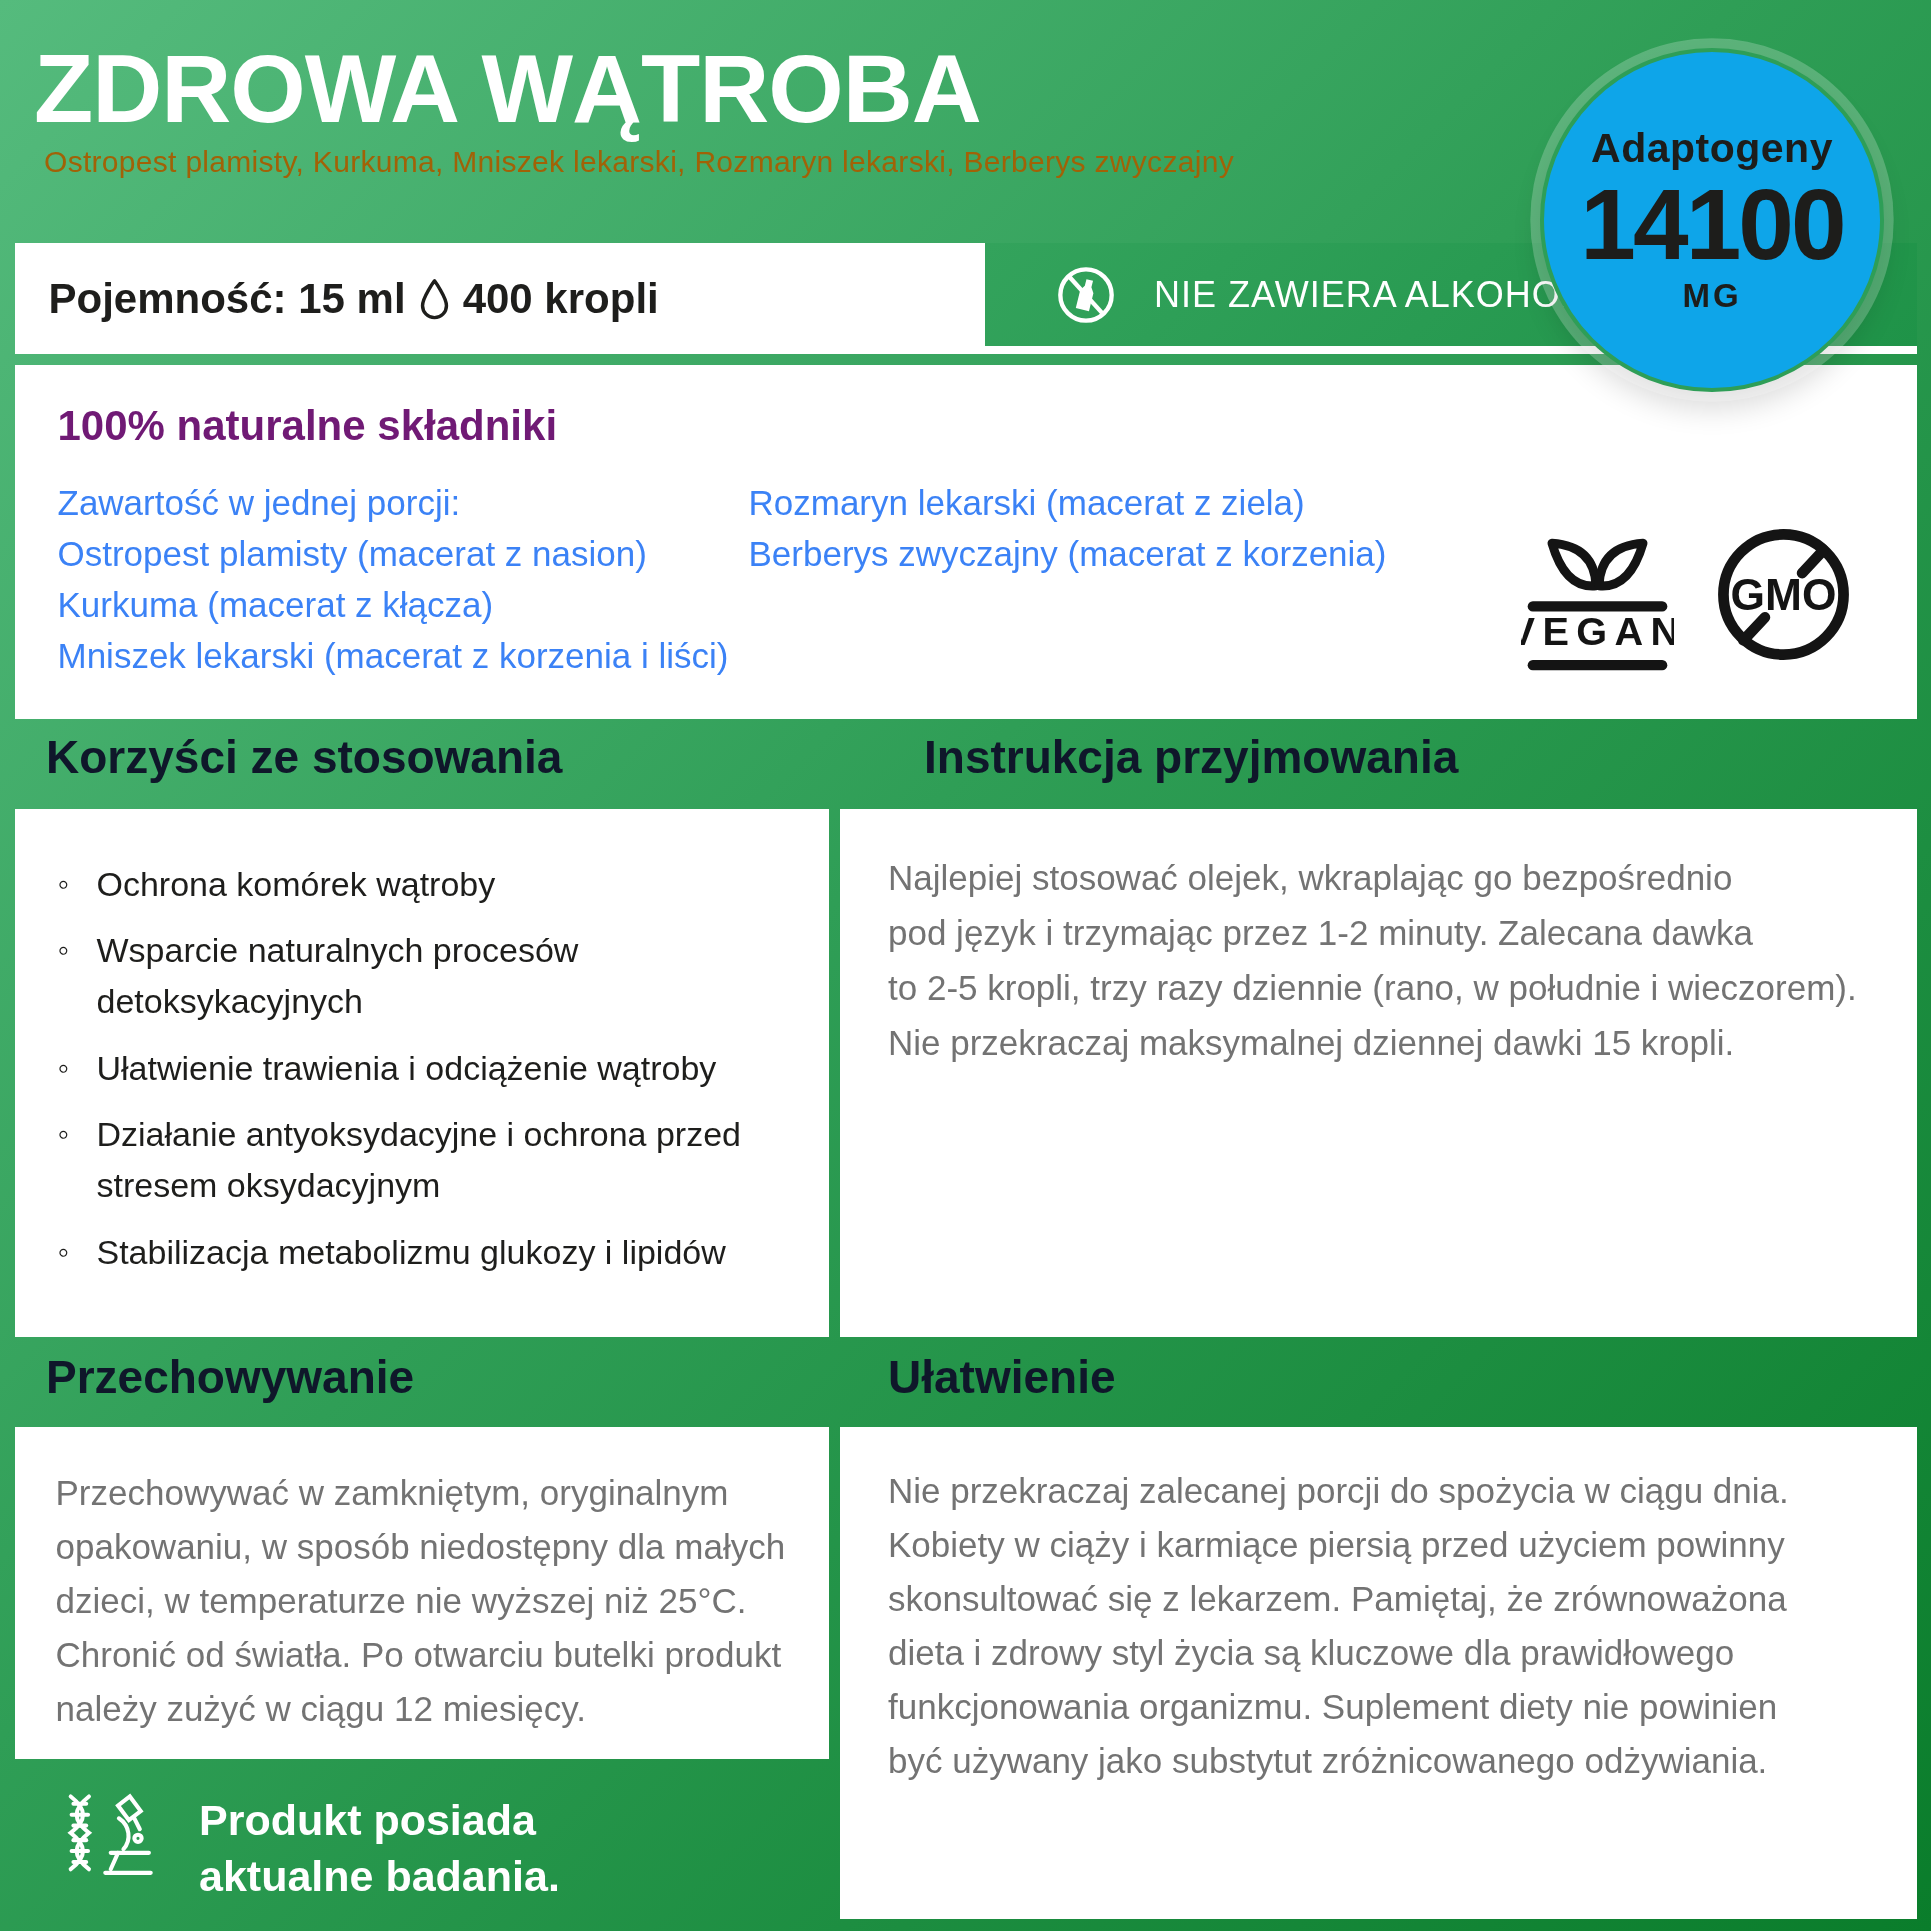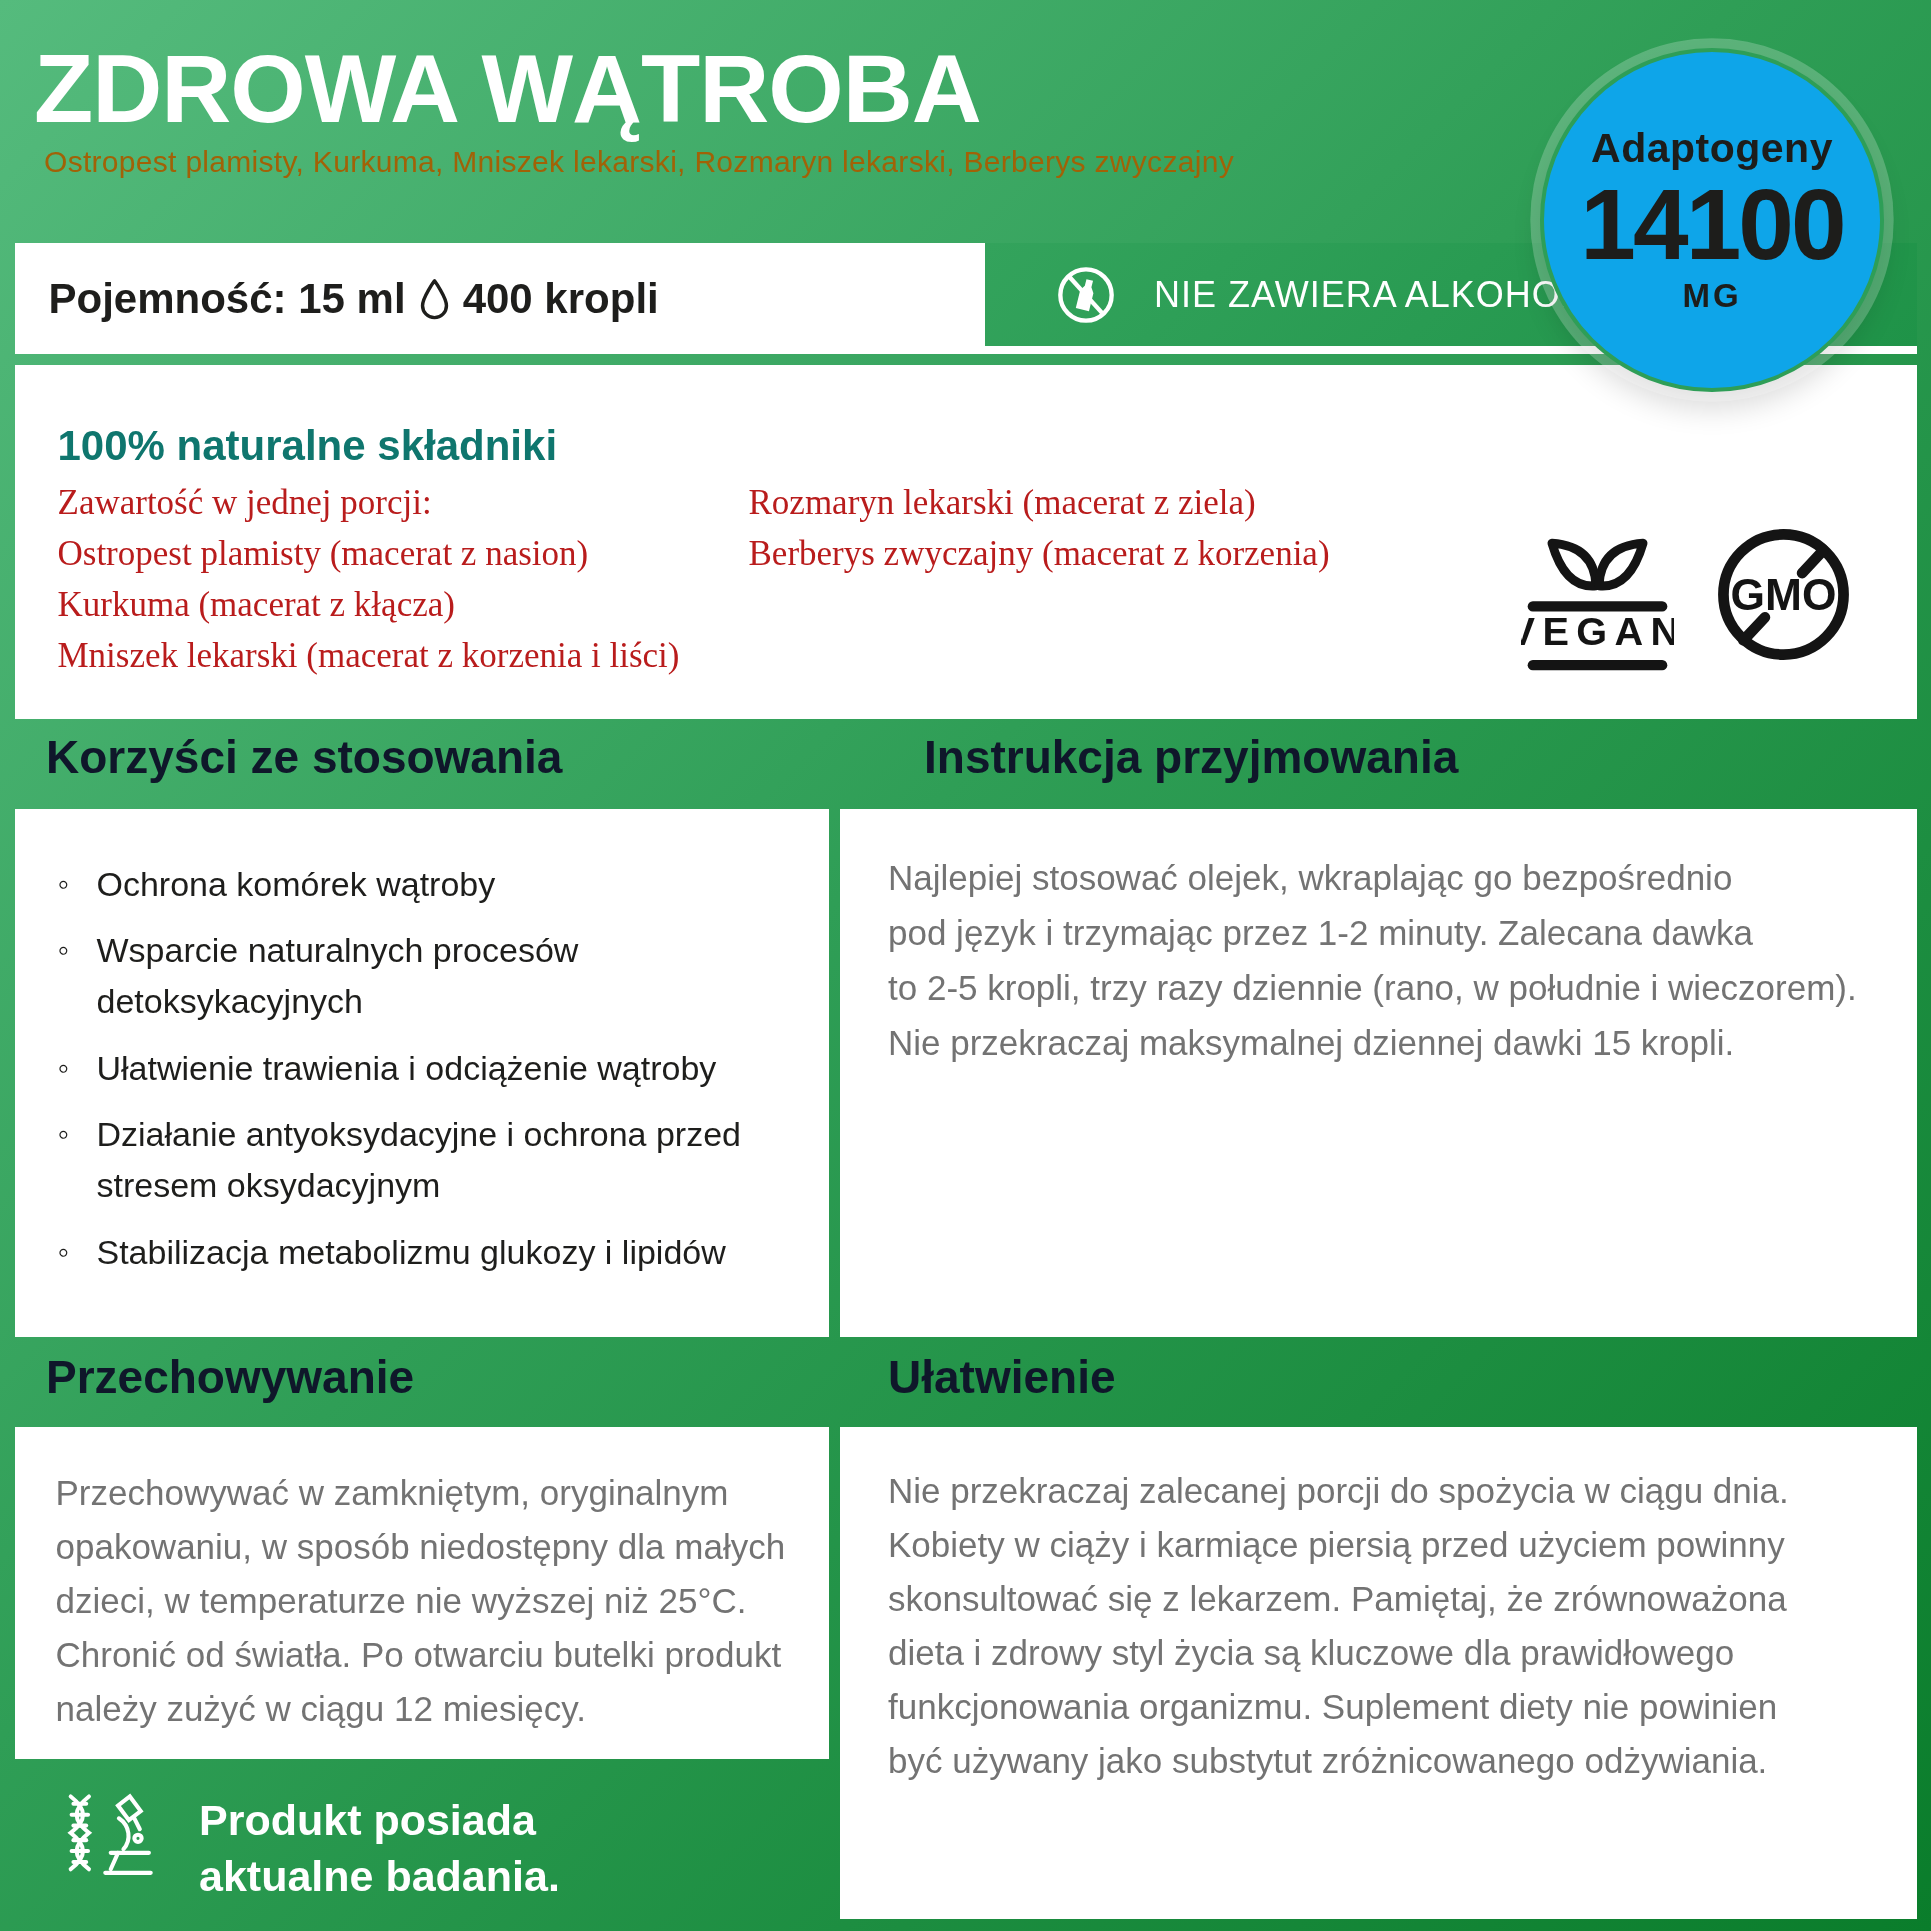--- a/index.html
+++ b/index.html
@@ -36,22 +36,22 @@
   }
   
   .alcohol-box{
     position:absolute;left:985px;top:243px;width:932px;height:103px;z-index:5;
     background:linear-gradient(135deg,#33a35c,#1f9348);
     display:flex;align-items:center;gap:37px;padding-left:70px;box-sizing:border-box;
   }
   .alcohol-text{font-size:36px;color:#ffffff;letter-spacing:1px;font-weight:500;white-space:nowrap;}
   
   .ingredients-card{left:14.5px;top:365px;width:1902px;height:354px;}
-  .ing-heading{position:absolute;left:43px;top:37px;font-size:42px;font-weight:bold;color:#0f766e;margin-top:20px;}
-  .ing-col{position:absolute;top:112px;font-size:35px;color:#b91c1c;line-height:51px;font-family:Liberation Serif, serif;}
+  .ing-heading{position:absolute;left:43px;top:37px;font-size:42px;font-weight:bold;color:#701a75;}
+  .ing-col{position:absolute;top:112px;font-size:35px;color:#3b82f6;line-height:51px;}
   .ing-col.left{left:43px;}
   .ing-col.right{left:734px;}
   
   .band-header{font-size:46px;font-weight:bold;color:#0f172a;white-space:nowrap;}
   
   .benefits-card{left:14.5px;top:809px;width:814px;height:528px;}
   .benefits-list{position:absolute;left:41px;top:50px;margin:0;padding:0;list-style:none;}
   .benefits-list li{
     position:relative;padding-left:41px;margin-bottom:15.4px;
     font-size:34px;color:#1e1e1c;line-height:51px;white-space:pre-line;max-width:705px;

